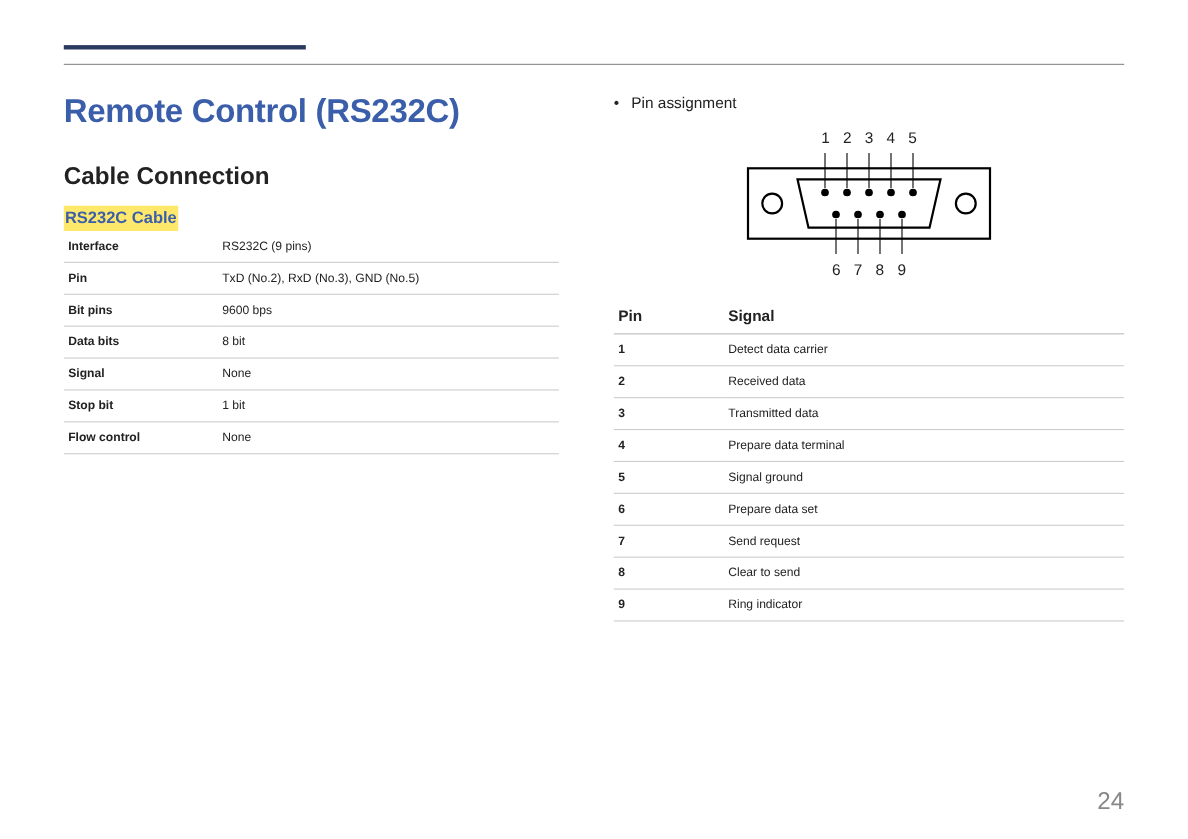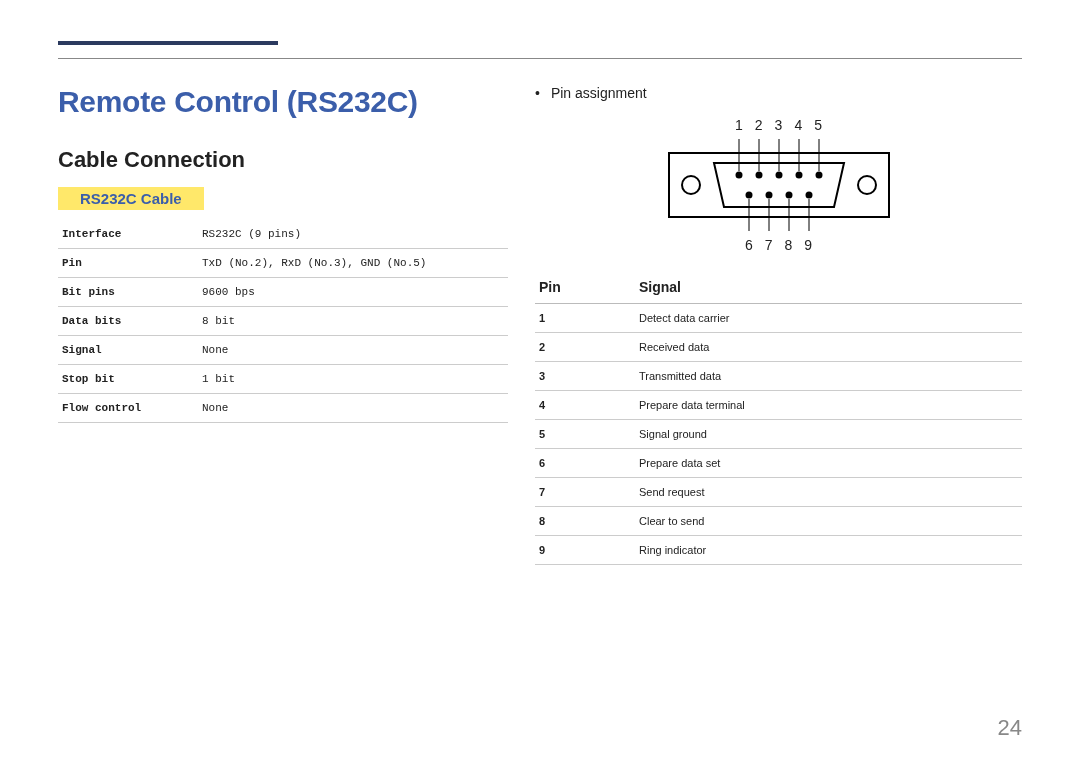--- a/index.html
+++ b/index.html
@@ -23,21 +23,21 @@
   .hr-accent {
     position: absolute;
     left: 0;
     top: -18px;
     width: 220px;
     height: 4px;
     background: #2b3a5f;
   }
   .cols {
     display: flex;
-    gap: 27px;
+    gap: 50px;
   }
   .col-left { flex: 0 0 450px; }
   .col-right { flex: 1; }
   h1.main {
     color: #3b5eaa;
     font-size: 30px;
     font-weight: bold;
     margin-bottom: 28px;
     letter-spacing: -0.3px;
   }
@@ -45,33 +45,31 @@
     font-size: 22px;
     font-weight: bold;
     margin-bottom: 14px;
   }
   .highlight {
     display: inline-block;
     background: #ffe86a;
     color: #3b5eaa;
     font-weight: bold;
     font-size: 15px;
-    padding: 3px 22px;
-    margin-bottom: 10px;
+    padding: 3px 1px;
   }
   table.spec {
     width: 100%;
     border-collapse: collapse;
     font-size: 11px;
   }
   table.spec td {
     border-bottom: 1px solid #ccc;
     padding: 8px 4px;
     vertical-align: top;
-    font-family: Liberation Mono, monospace;
   }
   table.spec td.label { width: 140px; font-weight: bold; }
   table.pin {
     width: 100%;
     border-collapse: collapse;
     font-size: 11px;
   }
   table.pin th {
     text-align: left;
     font-size: 14px;

